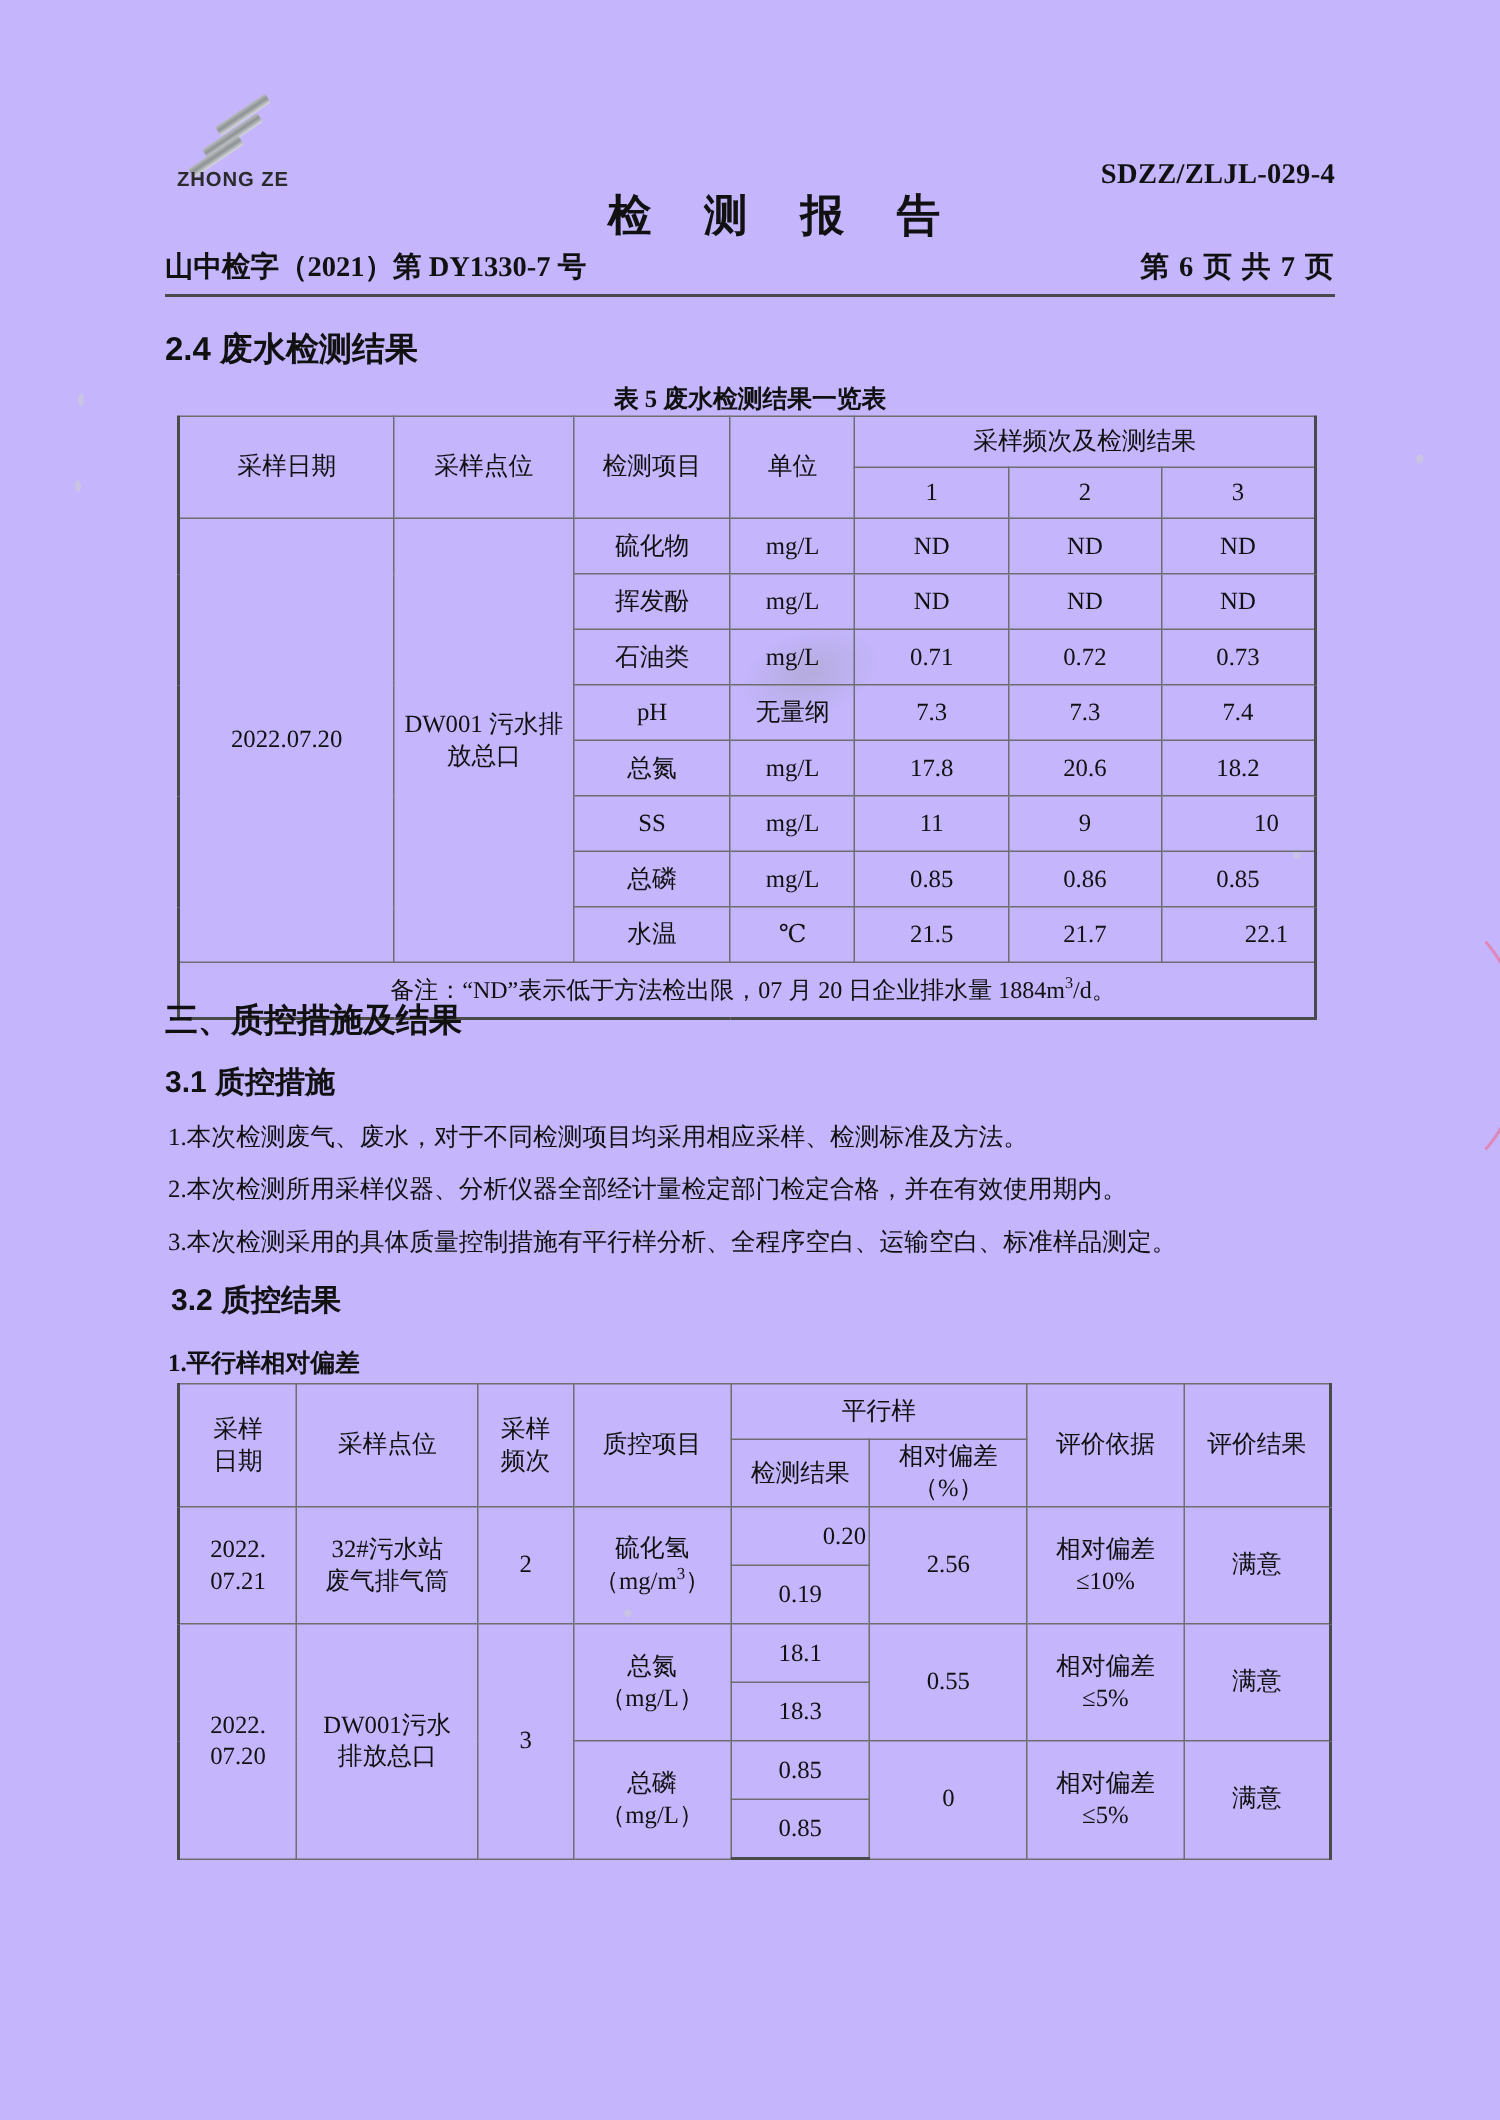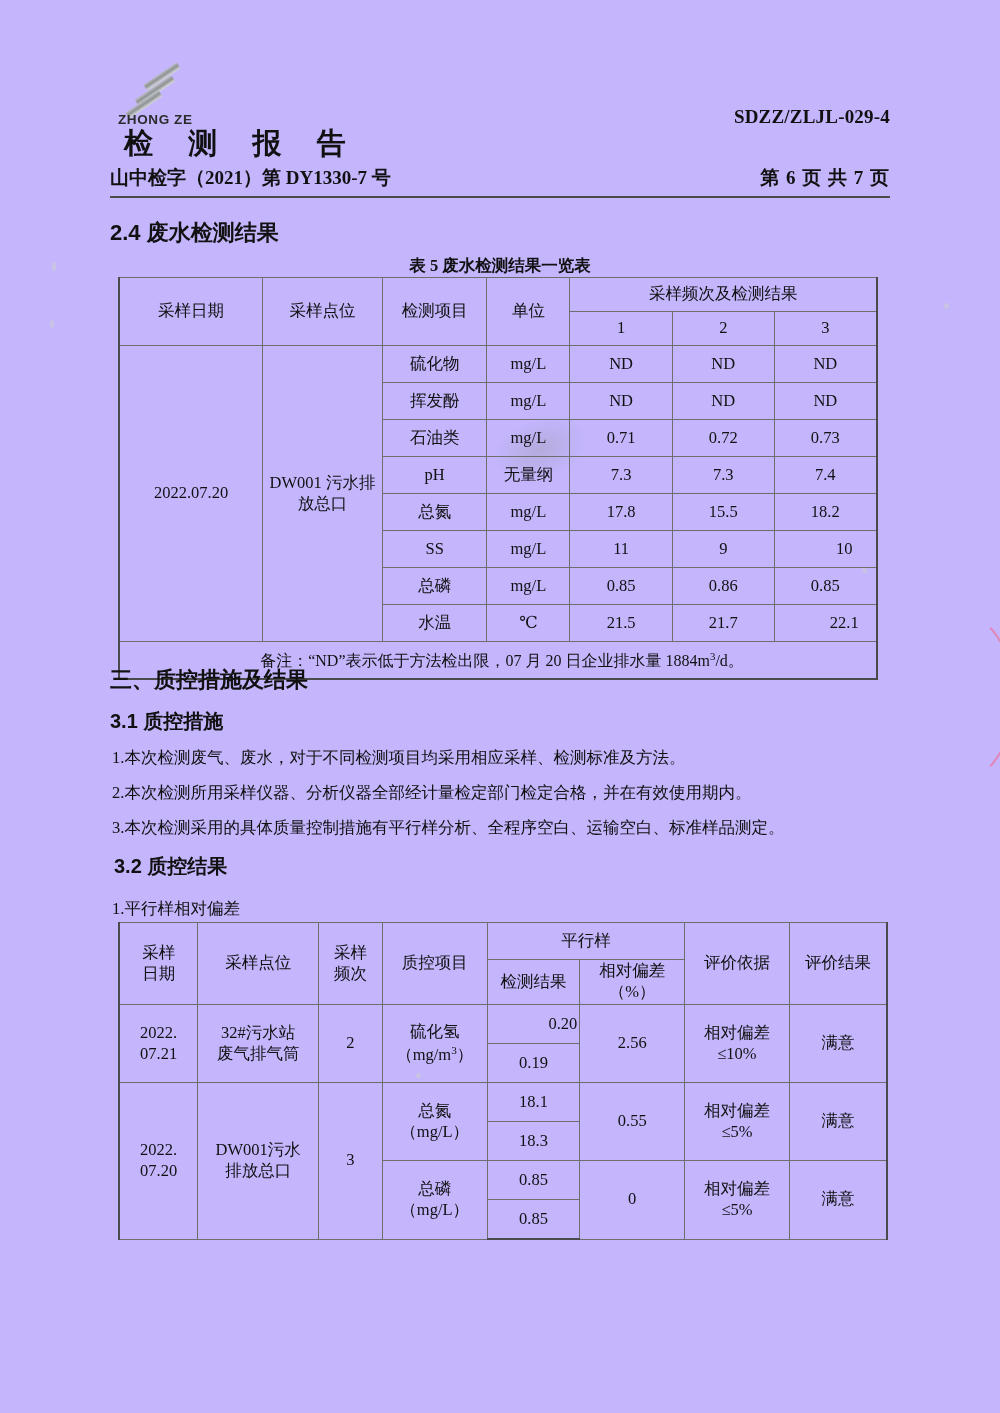--- a/index.html
+++ b/index.html
@@ -78,23 +78,24 @@
     right: 0;
     top: 44px;
     font-family: "Liberation Serif", serif;
     font-weight: bold;
     font-size: 19px;
     letter-spacing: .2px;
     color: #111;
   }
   .report-title {
     position: absolute;
-    left: 0;
+    left: 16px;
     top: 62px;
     width: 780px;
+    text-align: center;
     font-size: 29px;
     font-weight: bold;
     letter-spacing: 14px;
     text-indent: 14px;
     color: #111;
   }
   .docno {
     position: absolute;
     left: 0;
     top: 103px;
@@ -150,20 +151,21 @@
     font-size: 16.5px;
     line-height: 1.2;
     color: #111;
     white-space: nowrap;
   }
   .subcap {
     position: absolute;
     font-size: 16.5px;
     color: #111;
     white-space: nowrap;
+    font-weight: bold;
   }
 
   
   table.grid {
     position: absolute;
     border-collapse: collapse;
     font-size: 16.5px;
     color: #111;
     background: transparent;
   }
@@ -268,21 +270,21 @@
           <td style="height: 36px;">pH</td>
           <td style="height: 36px;">无量纲</td>
           <td style="height: 36px;">7.3</td>
           <td style="height: 36px;">7.3</td>
           <td class="outer-r" style="height: 36px;">7.4</td>
         </tr>
         <tr>
           <td style="height: 36px;">总氮</td>
           <td style="height: 36px;">mg/L</td>
           <td style="height: 36px;">17.8</td>
-          <td style="height: 36px;">15.5</td>
+          <td style="height: 36px;">20.6</td>
           <td class="outer-r" style="height: 36px;">18.2</td>
         </tr>
         <tr>
           <td style="height: 36px;">SS</td>
           <td style="height: 36px;">mg/L</td>
           <td style="height: 36px;">11</td>
           <td style="height: 36px;">9</td>
           <td class="outer-r" style="height: 36px; padding-left: 40px;">10</td>
         </tr>
         <tr>

